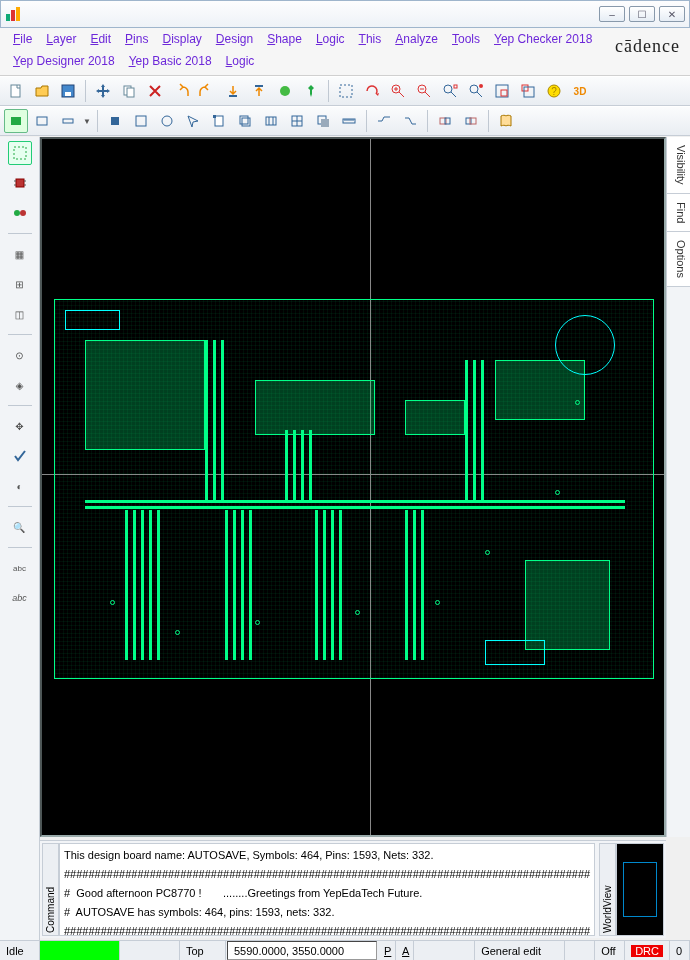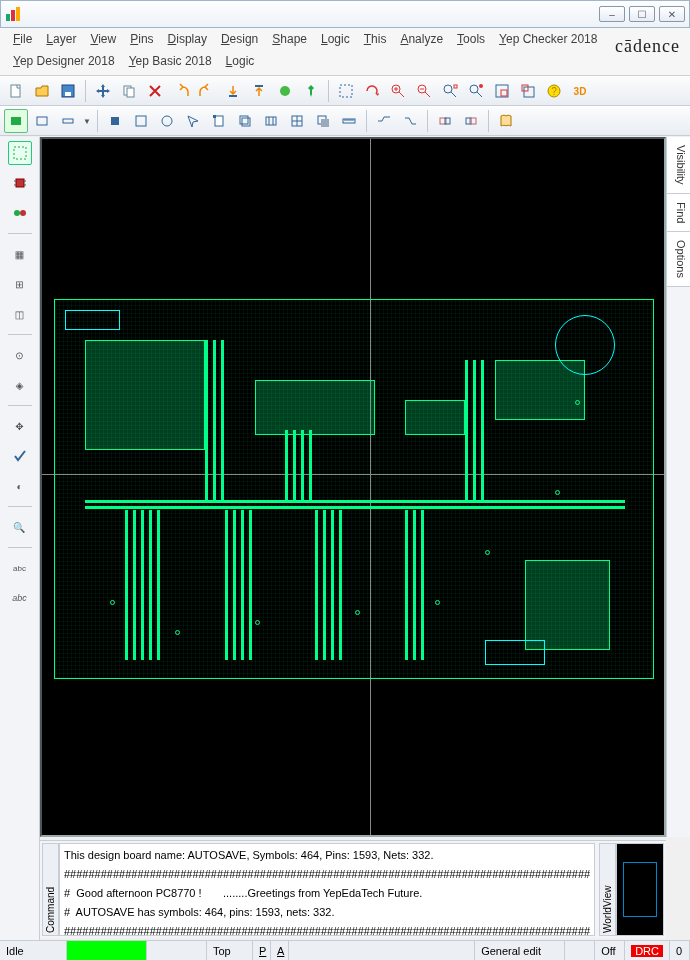--- a/index.html
+++ b/index.html
@@ -6,21 +6,21 @@
 body { width:690px; height:960px; background:#f0f0f0; overflow:hidden; position:relative; }
 
 
 .titlebar { height:28px; background:linear-gradient(#fdfdfe,#eef2f7); border:1px solid #9fb5cc; display:flex; align-items:center; padding:0 4px; font-size:12px; color:#333; }
 .titlebar .icon { width:16px; height:16px; margin-right:6px; }
 .titlebar .spacer { flex:1; }
 .winbtn { width:26px; height:16px; border:1px solid #8899ab; border-radius:2px; margin-left:4px; background:linear-gradient(#fff,#e6edf5); display:flex; align-items:center; justify-content:center; font-size:10px; color:#556; cursor:pointer; }
 
 
 .menubar { height:48px; background:#f6f6f6; border-bottom:1px solid #d0d0d0; padding:2px 6px; display:flex; flex-wrap:wrap; align-items:flex-start; }
-.menuitem { font-size:12px; color:#404040; padding:2px 7px; cursor:pointer; text-decoration:underline; text-decoration-color:transparent; }
+.menuitem { font-size:12px; color:#6d28d9; padding:2px 7px; cursor:pointer; text-decoration:underline; text-decoration-color:transparent; }
 .menuitem::first-letter { text-decoration:underline; }
 .brand { position:absolute; right:10px; top:36px; font-family:serif; font-size:18px; letter-spacing:1px; color:#222; }
 
 
 .toolbar { height:30px; background:linear-gradient(#fbfcfd,#e9edf2); border-top:1px solid #fff; border-bottom:1px solid #c6cdd6; display:flex; align-items:center; padding:0 4px; gap:2px; }
 .tbtn { width:24px; height:24px; border:1px solid transparent; border-radius:2px; display:flex; align-items:center; justify-content:center; cursor:pointer; position:relative; }
 .tbtn.active { border-color:#6b8; background:#dfffe0; }
 .tsep { width:1px; height:22px; background:#c0c8d2; margin:0 3px; }
 .tbtn svg { width:16px; height:16px; }
 .dd { width:10px; font-size:8px; color:#555; display:flex; align-items:center; justify-content:center; cursor:pointer; }
@@ -77,21 +77,21 @@
   </span>
   <span class="spacer"></span>
   <div class="winbtn">–</div>
   <div class="winbtn">☐</div>
   <div class="winbtn">✕</div>
 </div>
 
 <div class="menubar">
   <span class="menuitem">File</span>
   <span class="menuitem">Layer</span>
-  <span class="menuitem">View</span>
+  <span class="menuitem">Edit</span>
   <span class="menuitem">Pins</span>
   <span class="menuitem">Display</span>
   <span class="menuitem">Design</span>
   <span class="menuitem">Shape</span>
   <span class="menuitem">Logic</span>
   <span class="menuitem">This</span>
   <span class="menuitem">Analyze</span>
   <span class="menuitem">Tools</span>
   <span class="menuitem">Yep Checker 2018</span>
   <span class="menuitem">Yep Designer 2018</span>
@@ -453,24 +453,25 @@
   </div>
   <div class="console-right">
     <div class="console-label">WorldView</div>
     <div class="minimap">
         <div class="outline"></div>
       </div>
   </div>
 </div>
 
 <div class="statusbar">
-  <div style="width:67px">Idle</div>
+  <div style="width:40px">Idle</div>
   <div class="green-cell"></div>
   <div style="flex:0 0 60px"></div>
   <div style="width:46px">Top</div>
+  <div style="width:150px;background:#fff;border:1px inset #999;margin:1px">5590.0000, 3550.0000</div>
   <div style="width:18px;text-decoration:underline">P</div>
   <div style="width:18px;text-decoration:underline">A</div>
   <div style="flex:1"></div>
   <div style="width:90px">General edit</div>
   <div style="width:30px"></div>
   <div style="width:30px">Off</div>
   <div>
       <span class="drc">DRC</span>
     </div>
   <div style="width:20px">0</div>

